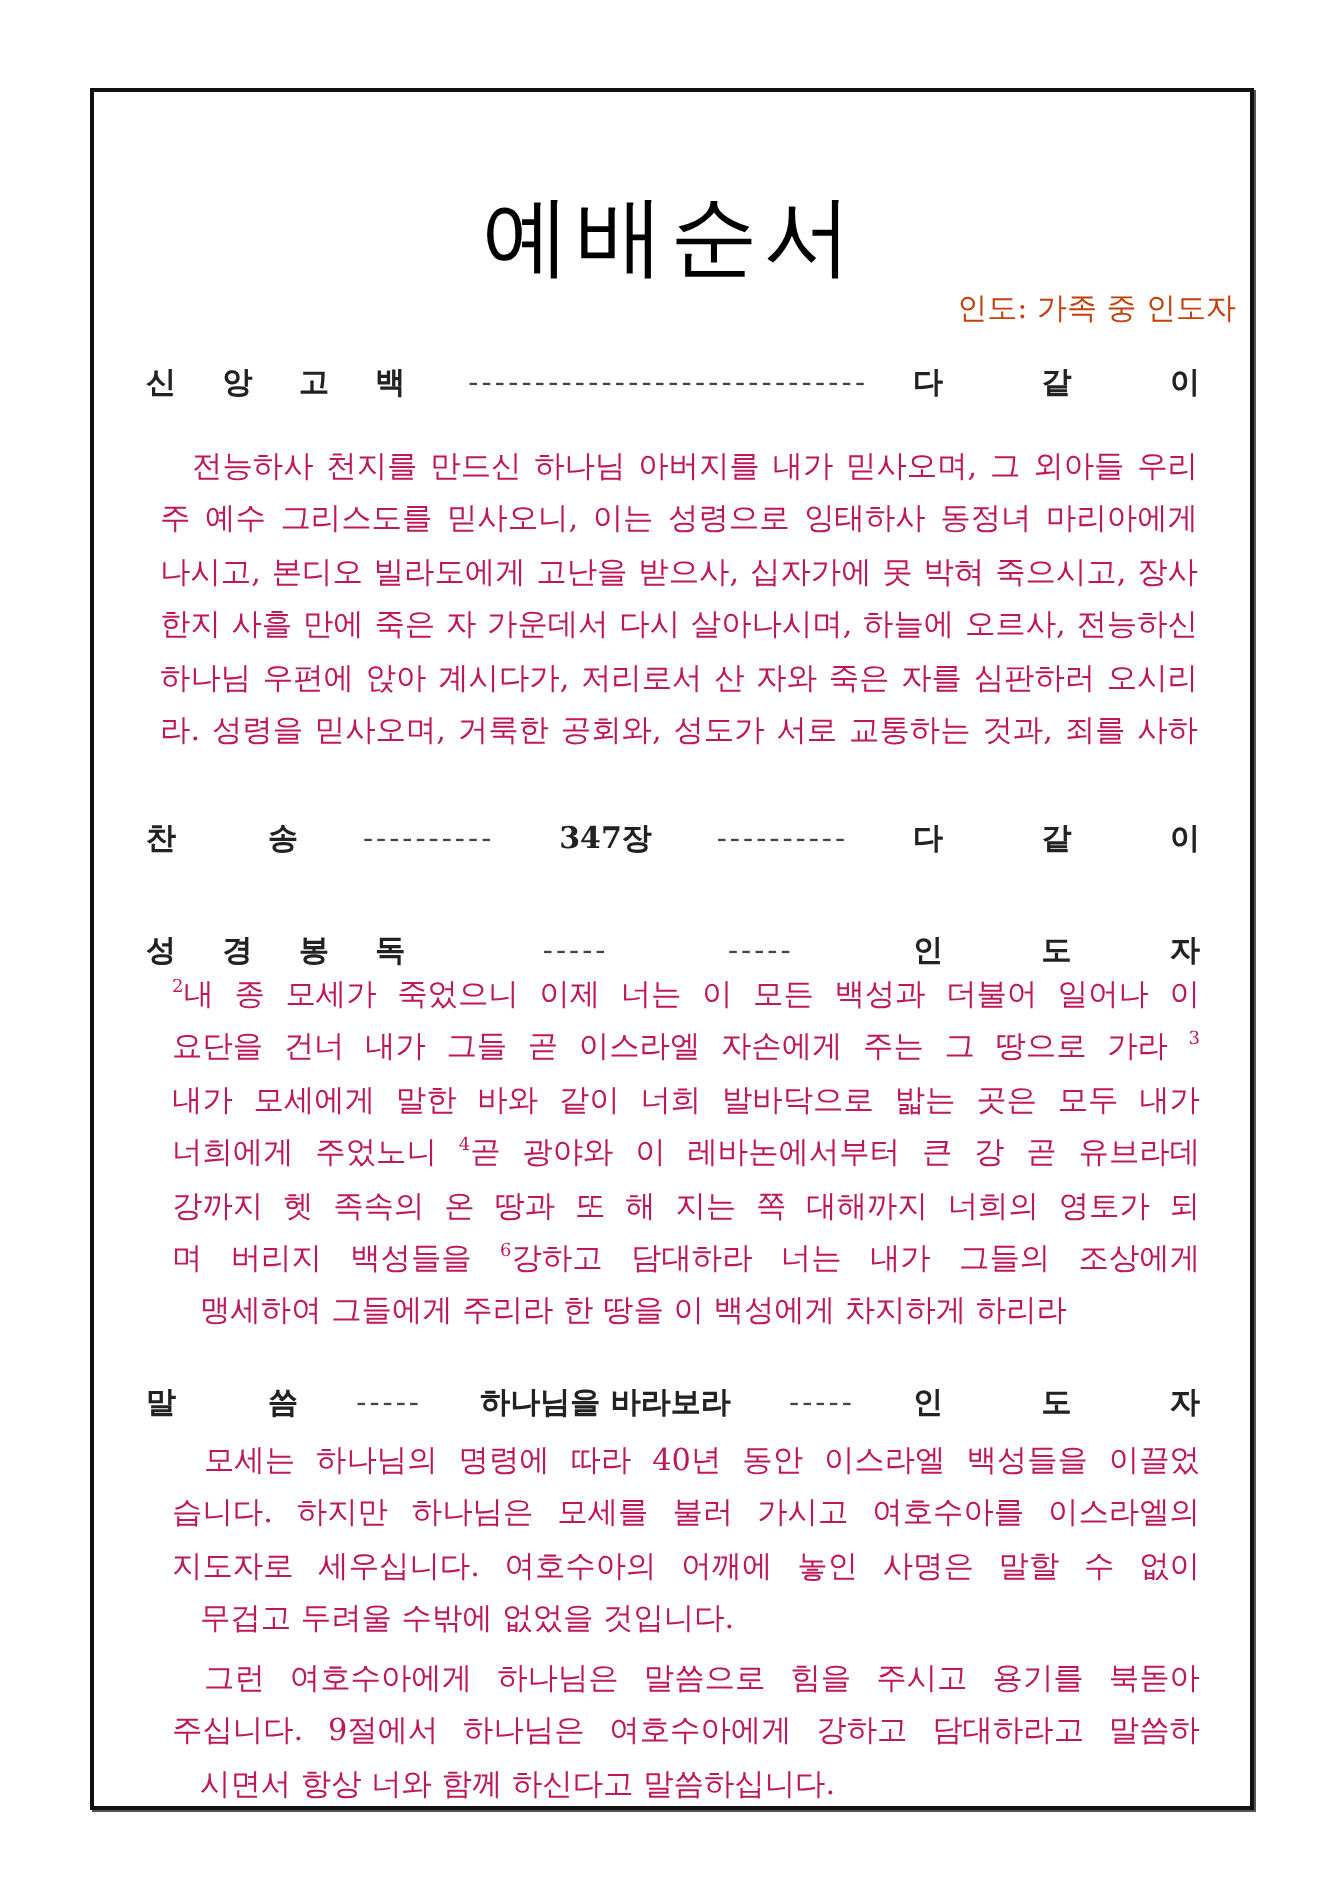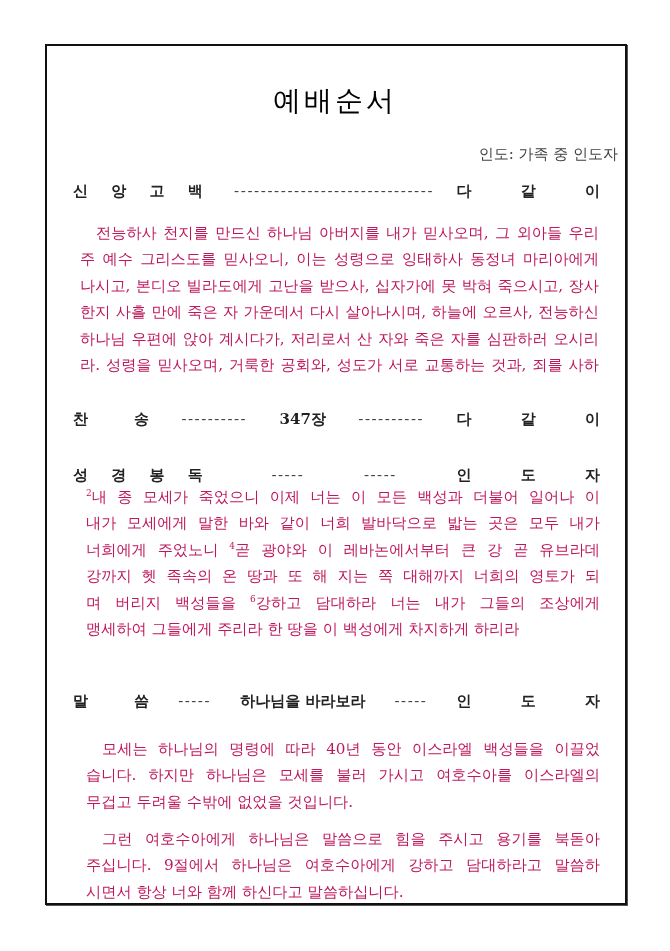--- a/index.html
+++ b/index.html
@@ -24,32 +24,32 @@
       border: 2px solid #111111;
       box-shadow: 1px 1px 0 #555;
       box-sizing: content-box;
     }
     .title {
       position: absolute;
       left: 0;
       right: 0;
       top: 68px;
       text-align: center;
-      font-size: 28px;
+      font-size: 44px;
       letter-spacing: 3px;
       font-weight: normal;
       color: #000;
       line-height: 1;
     }
     .leader {
       position: absolute;
       right: 52px;
       top: 145px;
       font-size: 15px;
-      color: #404040;
+      color: #c2410c;
     }
     .row {
       position: absolute;
       left: 73px;
       width: 527px;
       height: 22px;
       font-size: 15px;
       font-weight: bold;
       color: #222;
       display: flex;
@@ -87,20 +87,21 @@
       word-break: keep-all;
     }
     .para .line {
       display: block;
       white-space: nowrap;
       text-align-last: justify;
       text-align: justify;
     }
     .para .line.last {
       text-align-last: left;
+      margin-left: 14px;
     }
     sup.vn {
       font-size: 9px;
       vertical-align: super;
       line-height: 0;
     }
   </style>
 </head>
 <body>
 
@@ -138,41 +139,43 @@
 
 <div class="row" style="top:464px;">
   <span class="seg spaced">성 경 봉 독</span>
   <span class="dash" style="letter-spacing:1.5px;">-----</span>
   <span class="dash" style="letter-spacing:1.5px;">-----</span>
   <span class="seg spaced-wide" style="margin-right:-22px;">인 도 자</span>
 </div>
 
 <div class="para" style="top:484px; left:86px; width:514px;">
   <span class="line"><span></span><sup class="vn">2</sup><span>내 종 모세가 죽었으니 이제 너는 이 모든 백성과 더불어 일어나 이</span></span>
+  <span class="line"><span>요단을 건너 내가 그들 곧 이스라엘 자손에게 주는 그 땅으로 가라 </span><sup class="vn">3</sup><span></span></span>
   <span class="line"><span>내가 모세에게 말한 바와 같이 너희 발바닥으로 밟는 곳은 모두 내가</span></span>
   <span class="line"><span>너희에게 주었노니 </span><sup class="vn">4</sup><span>곧 광야와 이 레바논에서부터 큰 강 곧 유브라데</span></span>
   <span class="line"><span>강까지 헷 족속의 온 땅과 또 해 지는 쪽 대해까지 너희의 영토가 되</span></span>
   <span class="line"><span>며 버리지 백성들을 </span><sup class="vn">6</sup><span>강하고 담대하라 너는 내가 그들의 조상에게</span></span>
   <span class="line last"><span>맹세하여 그들에게 주리라 한 땅을 이 백성에게 차지하게 하리라</span></span>
 </div>
 
 <div class="row" style="top:690px;">
   <span style="display:flex; width:76px; justify-content:space-between;">
     <span class="seg">말</span>
     <span class="seg">씀</span>
   </span>
   <span class="dash" style="letter-spacing:1.5px;">-----</span>
   <span class="ref">하나님을 바라보라</span>
   <span class="dash" style="letter-spacing:1.5px;">-----</span>
   <span class="seg spaced-wide" style="margin-right:-22px;">인 도 자</span>
 </div>
 
 <div class="para" style="top:717px; left:86px; width:514px;">
-  <span class="line" style="padding-left:16px; width:498px;margin-top:19px;">모세는 하나님의 명령에 따라 40년 동안 이스라엘 백성들을 이끌었</span>
+  <span class="line" style="padding-left:16px; width:498px;">모세는 하나님의 명령에 따라 40년 동안 이스라엘 백성들을 이끌었</span>
   <span class="line">습니다. 하지만 하나님은 모세를 불러 가시고 여호수아를 이스라엘의</span>
+  <span class="line">지도자로 세우십니다. 여호수아의 어깨에 놓인 사명은 말할 수 없이</span>
   <span class="line last">무겁고 두려울 수밖에 없었을 것입니다.</span>
 </div>
 
 <div class="para" style="top:826px; left:86px; width:514px;">
   <span class="line" style="padding-left:16px; width:498px;">그런 여호수아에게 하나님은 말씀으로 힘을 주시고 용기를 북돋아</span>
   <span class="line">주십니다. 9절에서 하나님은 여호수아에게 강하고 담대하라고 말씀하</span>
   <span class="line last">시면서 항상 너와 함께 하신다고 말씀하십니다.</span>
 </div>
 
 </body></html>

